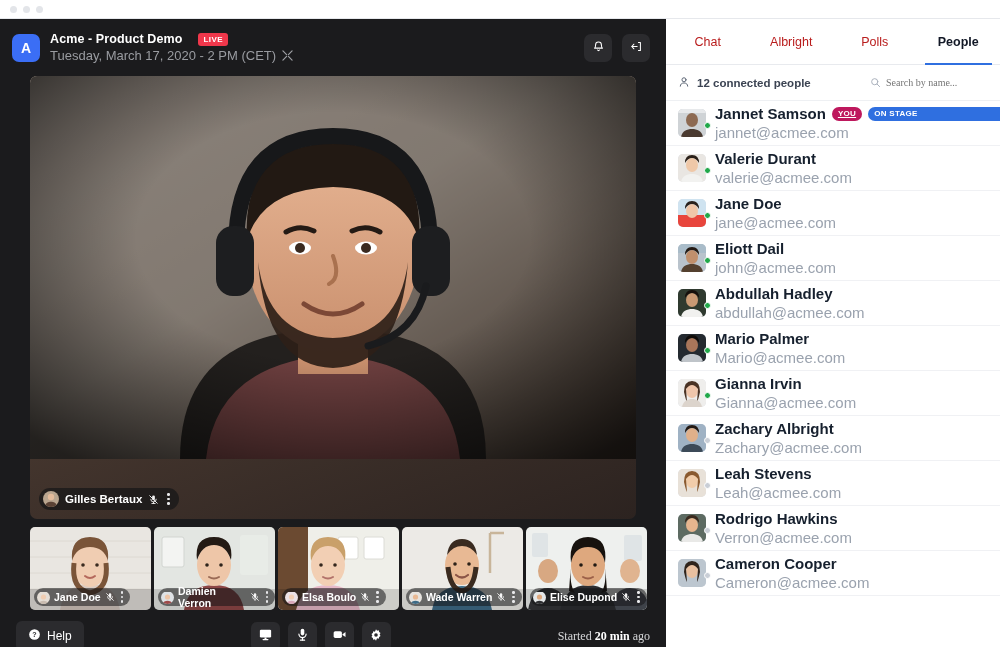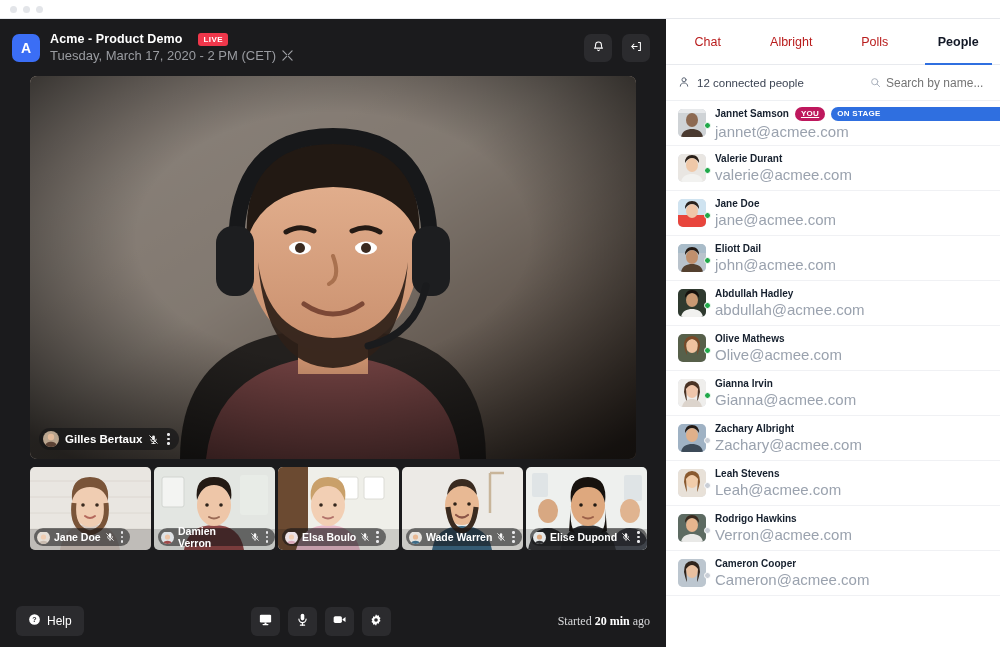--- a/index.html
+++ b/index.html
@@ -45,21 +45,21 @@
   .expand-icon { display: inline-flex; opacity: .85; }
   .header-spacer { flex: 1 1 auto; }
   .hdr-btn {
     width: 28px; height: 28px; border-radius: 7px; background: #2b2b2e;
     display: flex; align-items: center; justify-content: center; cursor: pointer; border: none;
   }
 
   
   .main-video-wrap { padding: 0 30px; flex: 0 0 auto; }
   .main-video {
-    position: relative; height: 383px; border-radius: 7px; overflow: hidden;
+    position: relative; height: 443px; border-radius: 7px; overflow: hidden;
     background: linear-gradient(160deg,#6e5a4a 0%, #4a3a31 45%, #2c2320 100%);
   }
   .portrait { position: absolute; inset: 0; }
   .pill-label {
     position: absolute; left: 9px; bottom: 9px; height: 22px;
     background: rgba(22,22,24,.72); border-radius: 12px;
     display: flex; align-items: center; gap: 6px; padding: 0 7px 0 4px;
   }
   .pill-avatar { width: 16px; height: 16px; border-radius: 50%; overflow: hidden; flex: 0 0 16px; }
   .pill-name { color: #fff; font-size: 11.5px; font-weight: bold; }
@@ -111,45 +111,45 @@
     font-family: inherit;
   }
   .tab.active { color: #121826; font-weight: bold; }
   .tab.active::after {
     content: ""; position: absolute; left: 8px; right: 8px; bottom: -1px; height: 2.5px; background: #2f6fe0;
   }
   .panel-sub {
     height: 36px; display: flex; align-items: center; padding: 0 12px; gap: 7px;
     border-bottom: 1px solid #eef0f3; flex: 0 0 36px;
   }
-  .count-text { font-size: 11.5px; color: #3c4453; }
+  .count-text { font-size: 11.5px; color: #3c4453; font-weight: bold; }
   .sub-spacer { flex: 1 1 auto; }
   .search-box { display: flex; align-items: center; gap: 5px; width: 118px; }
   .search-input {
-    border: none; outline: none; font-size: 12px; color: #98a0ad; font-family: Liberation Sans, sans-serif;
+    border: none; outline: none; font-size: 10px; color: #98a0ad; font-family: Liberation Serif, serif;
     width: 100%; background: transparent;
   }
   .people-list { flex: 1 1 auto; overflow: hidden; }
   .person {
     height: 45px; display: flex; align-items: center; gap: 9px; padding: 0 12px;
     border-bottom: 1px solid #f0f1f4; cursor: pointer;
   }
   .avatar-wrap { position: relative; flex: 0 0 28px; }
   .avatar {
     width: 28px; height: 28px; border-radius: 5px; overflow: hidden; background: #d8dce3;
   }
   .status-dot {
     position: absolute; right: -5px; bottom: 8px; width: 7px; height: 7px; border-radius: 50%;
     border: 1.5px solid #fff;
   }
   .status-dot.online { background: #22a council; background: #21a84a; }
   .status-dot.offline { background: #c9ced6; }
   .p-info { display: flex; flex-direction: column; gap: 2px; min-width: 0; }
   .p-name-row { display: flex; align-items: center; gap: 6px; }
-  .p-name { font-size: 10px; font-weight: bold; color: #16202e; white-space: nowrap; }
+  .p-name { font-size: 15px; font-weight: bold; color: #16202e; white-space: nowrap; }
   .p-mail { font-size: 15px; color: #9aa2ae; white-space: nowrap; }
   .badge { font-size: 8px; font-weight: bold; color: #fff; border-radius: 9px; padding: 2.5px 6px; letter-spacing: .3px; }
   .badge.you { background: #be185d; text-decoration: underline; }
   .badge.stage { background: #2f6fe0; }
 </style>
 </head>
 <body>
 
 <div class="app">
 
@@ -662,39 +662,40 @@
             <span class="status-dot online"></span>
           </div>
           <div class="p-info">
             <div class="p-name-row">
               <span class="p-name">Abdullah Hadley</span>
             </div>
             <span class="p-mail">abdullah@acmee.com</span>
           </div>
         </div>
 
-
-        <div class="person">
-          <div class="avatar-wrap">
-            <div class="avatar">
-              <svg viewBox="0 0 28 28" width="28" height="28">
-                  <rect width="28" height="28" fill="#57604a"></rect>
-                  <ellipse cx="14" cy="12" rx="6" ry="7" fill="#f0c3a0"></ellipse>
-                  <path d="M6 12q0-10 8-10t8 10q-2 8-3 9l1-12q-3-4-6-4t-6 4l1 12q-1-1-3-9z" fill="#7a4a28"></path>
+        <div class="person">
+          <div class="avatar-wrap">
+            <div class="avatar">
+              <svg viewBox="0 0 28 28" width="28" height="28">
+                  <rect width="28" height="28" fill="#242a30"></rect>
+                  <ellipse cx="14" cy="11" rx="6" ry="7" fill="#a9765a"></ellipse>
+                  <path d="M7 9q0-8 7-8t7 8q-3-5-7-5t-7 5z" fill="#100c09"></path>
+                  <path d="M3 28c1-6 6-8 11-8s10 2 11 8z" fill="#bfc4c9"></path>
                 </svg>
             </div>
             <span class="status-dot online"></span>
           </div>
           <div class="p-info">
             <div class="p-name-row">
-              <span class="p-name">Olive Mathews</span>
-            </div>
-            <span class="p-mail">Olive@acmee.com</span>
-          </div>
-        </div>
+              <span class="p-name">Mario Palmer</span>
+            </div>
+            <span class="p-mail">Mario@acmee.com</span>
+          </div>
+        </div>
+
 
         <div class="person">
           <div class="avatar-wrap">
             <div class="avatar">
               <svg viewBox="0 0 28 28" width="28" height="28">
                   <rect width="28" height="28" fill="#efeeec"></rect>
                   <ellipse cx="14" cy="12" rx="6" ry="7" fill="#f0c6ab"></ellipse>
                   <path d="M6 13q0-11 8-11t8 11q-2 9-3 10l1-13q-3-4-6-4t-6 4l1 13q-1-1-3-10z" fill="#4a3325"></path>
                   <path d="M4 28c1-6 6-8 10-8s9 2 10 8z" fill="#dcd4cc"></path>
                 </svg>

